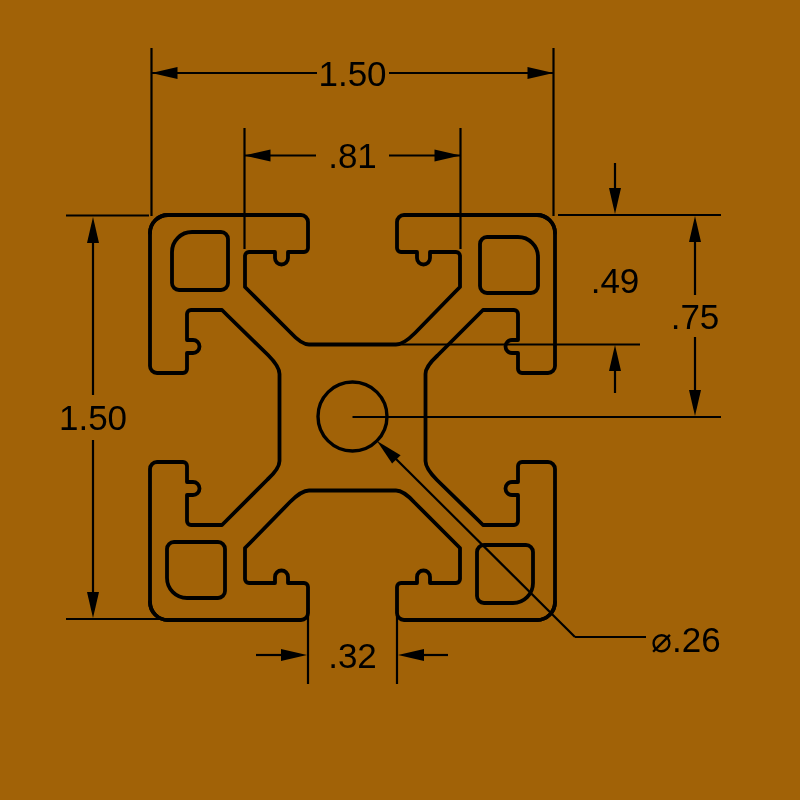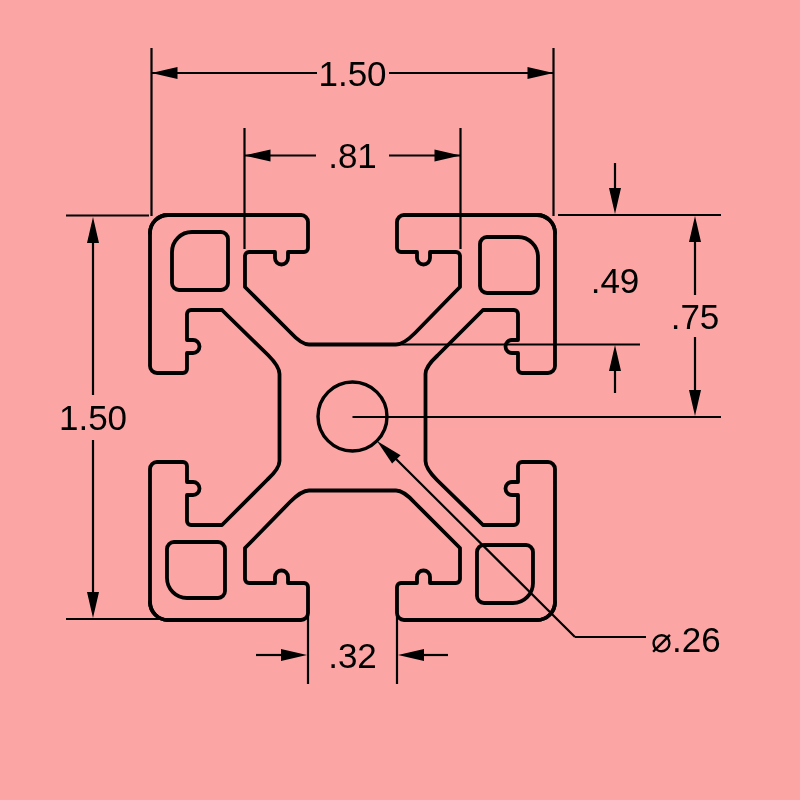--- a/index.html
+++ b/index.html
@@ -1,16 +1,16 @@
 <!DOCTYPE html>
 <html><head>
 <meta charset="utf-8">
 <style>
   html,body{margin:0;padding:0;background:#ffffff;}
-  .canvas{width:800px;height:800px;position:relative;background:#fca5a5;overflow:hidden;}
+  .canvas{width:800px;height:800px;position:relative;background:#a16207;overflow:hidden;}
   svg{display:block;}
   text{font-family:"Liberation Sans","DejaVu Sans",sans-serif;font-size:35px;fill:#000000;}
   .thick{stroke:#000000;stroke-width:3.8;fill:none;stroke-linecap:round;stroke-linejoin:round;}
   .thin{stroke:#000000;stroke-width:2.2;fill:none;stroke-linecap:butt;}
   .arr{fill:#000000;stroke:none;}
 </style>
 </head>
 <body>
 
 <div class="canvas">

